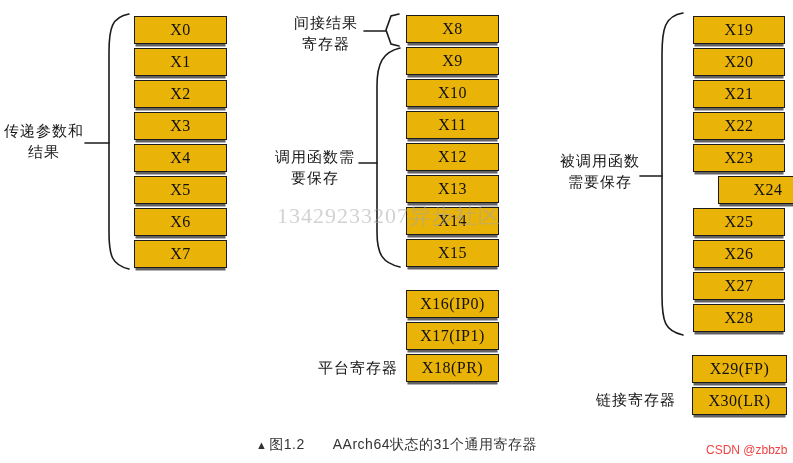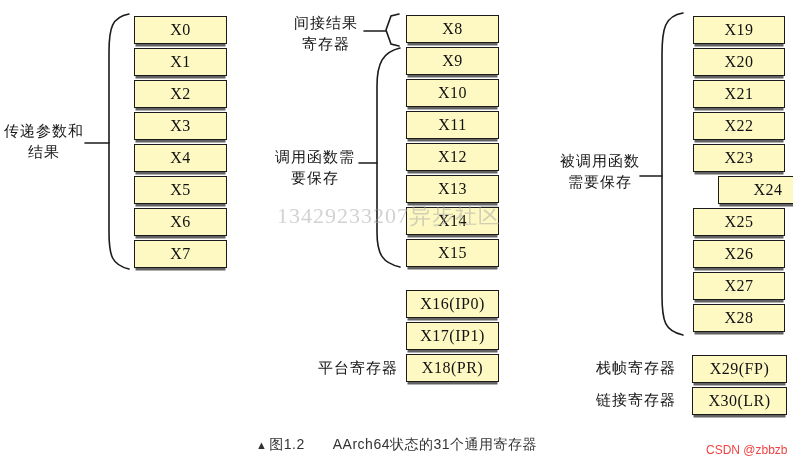--- a/index.html
+++ b/index.html
@@ -4,21 +4,21 @@
 <style>
   html,body{margin:0;padding:0;}
   body{
     width:793px;height:463px;position:relative;background:#ffffff;overflow:hidden;
     font-family:"Liberation Serif","DejaVu Serif",serif;
   }
   .stage{position:absolute;inset:0;width:793px;height:463px;}
   svg.overlay{position:absolute;left:0;top:0;z-index:1;}
   .reg{
     position:absolute;width:93px;height:28px;box-sizing:border-box;
-    border:1.6px solid #1b1b1b;background:#fef9c3;z-index:2;
+    border:1.6px solid #1b1b1b;background:#eab308;z-index:2;
     display:flex;align-items:center;justify-content:center;
     font-size:16px;color:#111;letter-spacing:.5px;
     box-shadow:0 4px 0 -1.5px rgba(70,70,70,.85);
   }
   .reg.wide{width:95px;}
   .glabel{
     position:absolute;z-index:3;text-align:center;color:#161616;
     font-size:15px;line-height:21px;letter-spacing:1px;
   }
   .wm-center{
@@ -113,23 +113,20 @@
   <div class="reg" style="left:693px;top:144px;width:92px">X23</div>
   <div class="reg" style="left:718px;top:176px;width:100px">X24</div>
   <div class="reg" style="left:693px;top:208px;width:92px">X25</div>
   <div class="reg" style="left:693px;top:240px;width:92px">X26</div>
   <div class="reg" style="left:693px;top:272px;width:92px">X27</div>
   <div class="reg" style="left:693px;top:304px;width:92px">X28</div>
 
   <div class="reg wide" style="left:692px;top:355px">X29(FP)</div>
   <div class="reg wide" style="left:692px;top:387px">X30(LR)</div>
 
-  <div class="glabel" style="left:595px;top:358px;width:82px">
-    <div>栈帧寄存器</div>
-  </div>
   <div class="glabel" style="left:595px;top:390px;width:82px">
     <div>链接寄存器</div>
   </div>
 
   <div class="wm-center">13429233207异步社区</div>
   <div class="wm-corner">CSDN @zbbzb</div>
 
   <div class="caption">
     <span class="marker">▲</span>
     <span class="label">图1.2</span>

